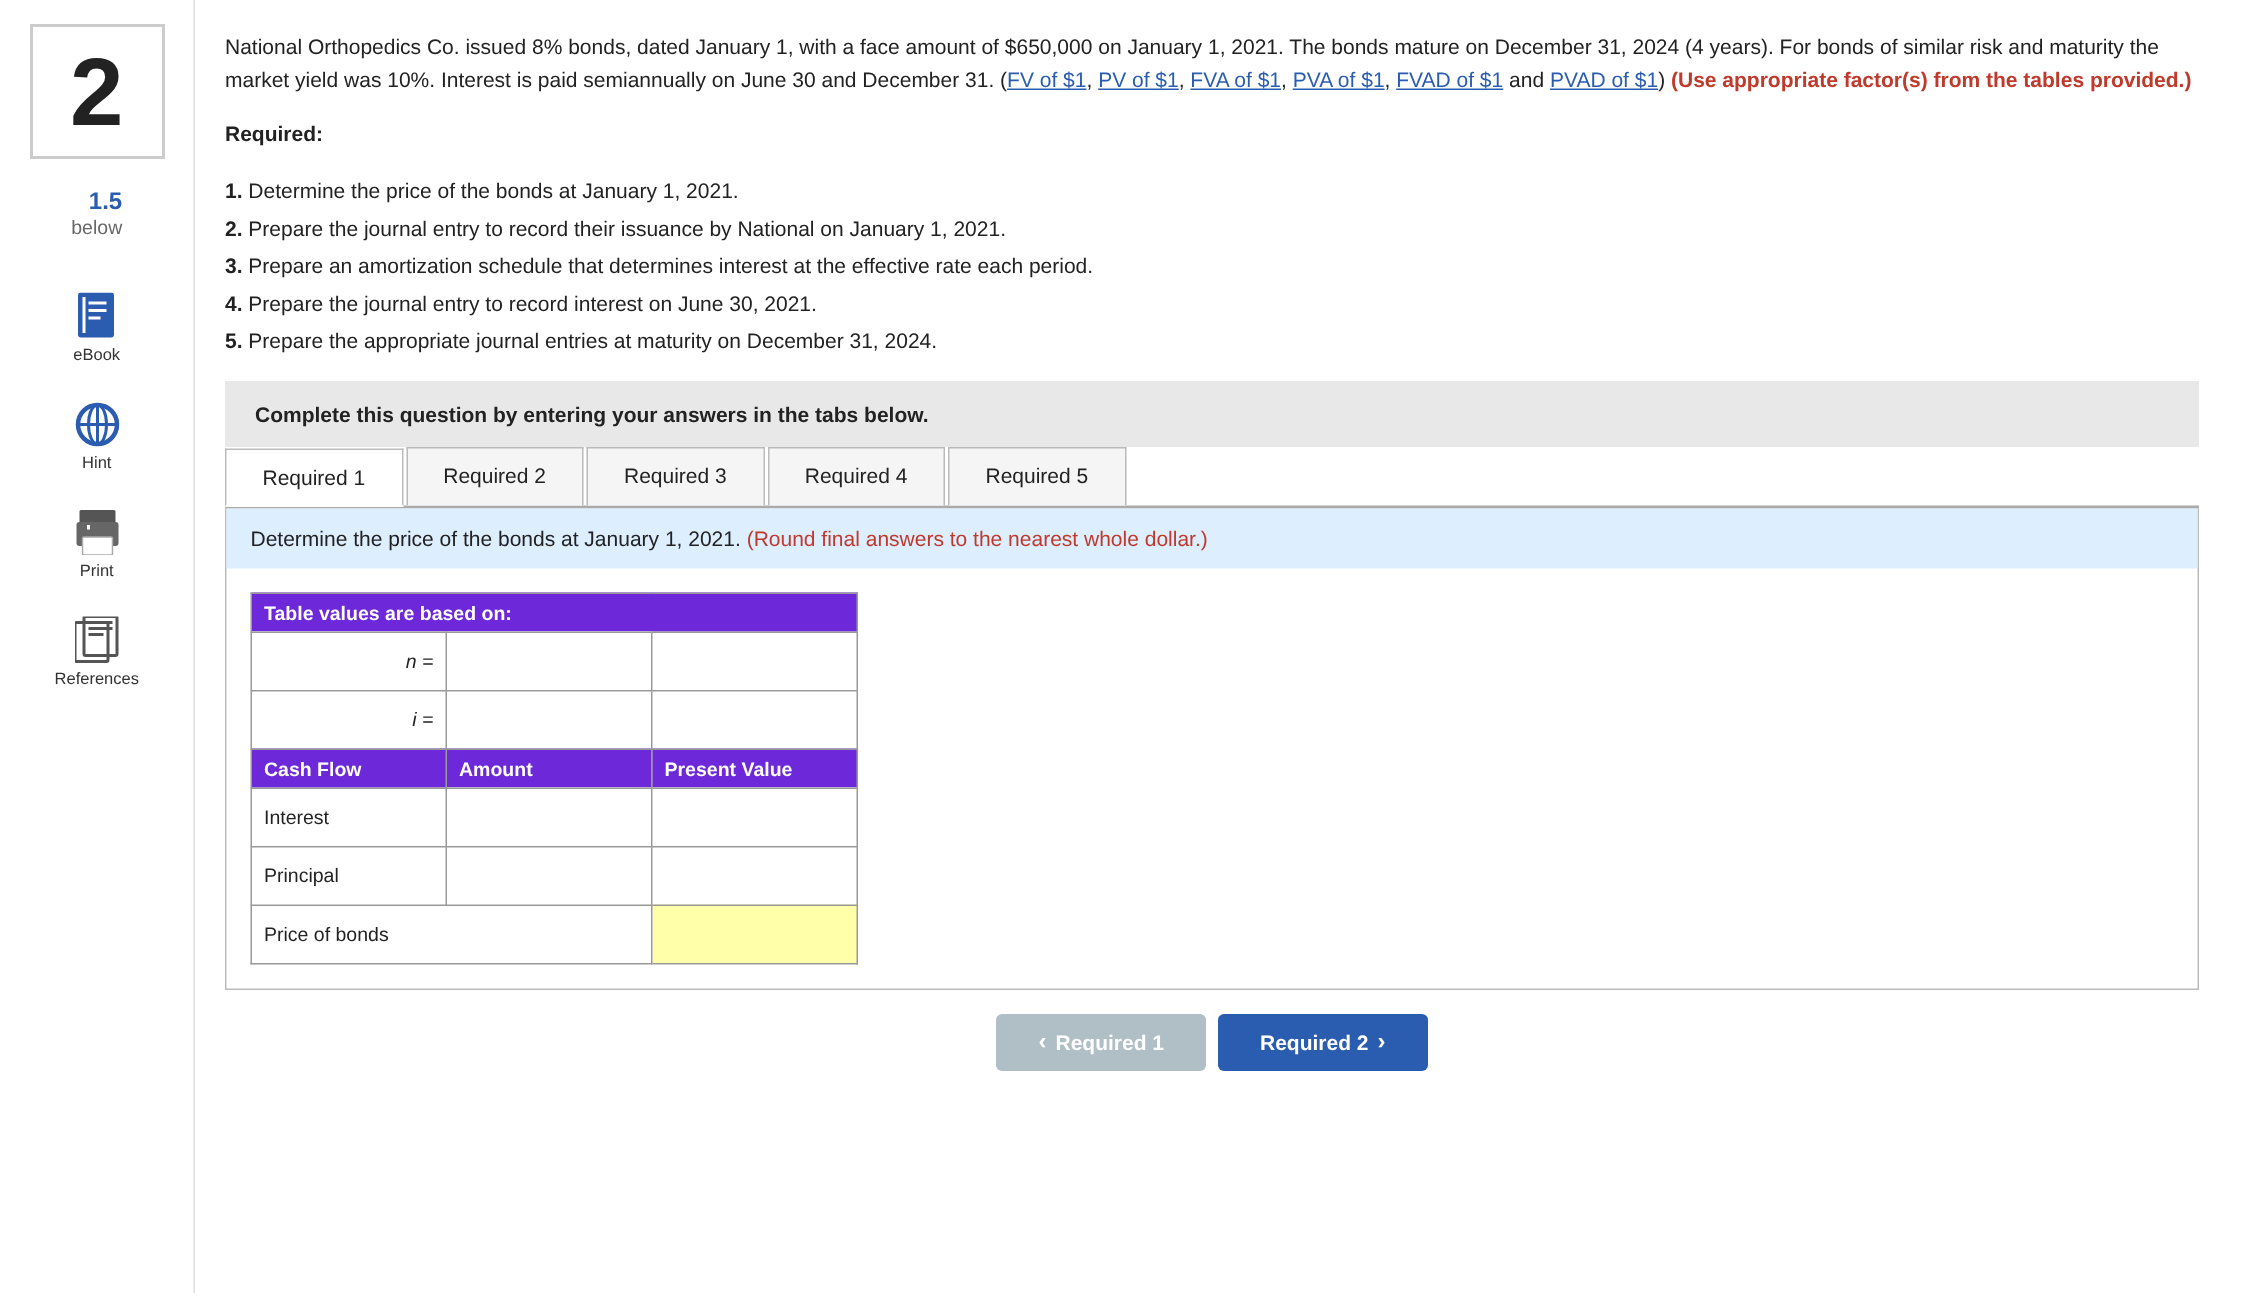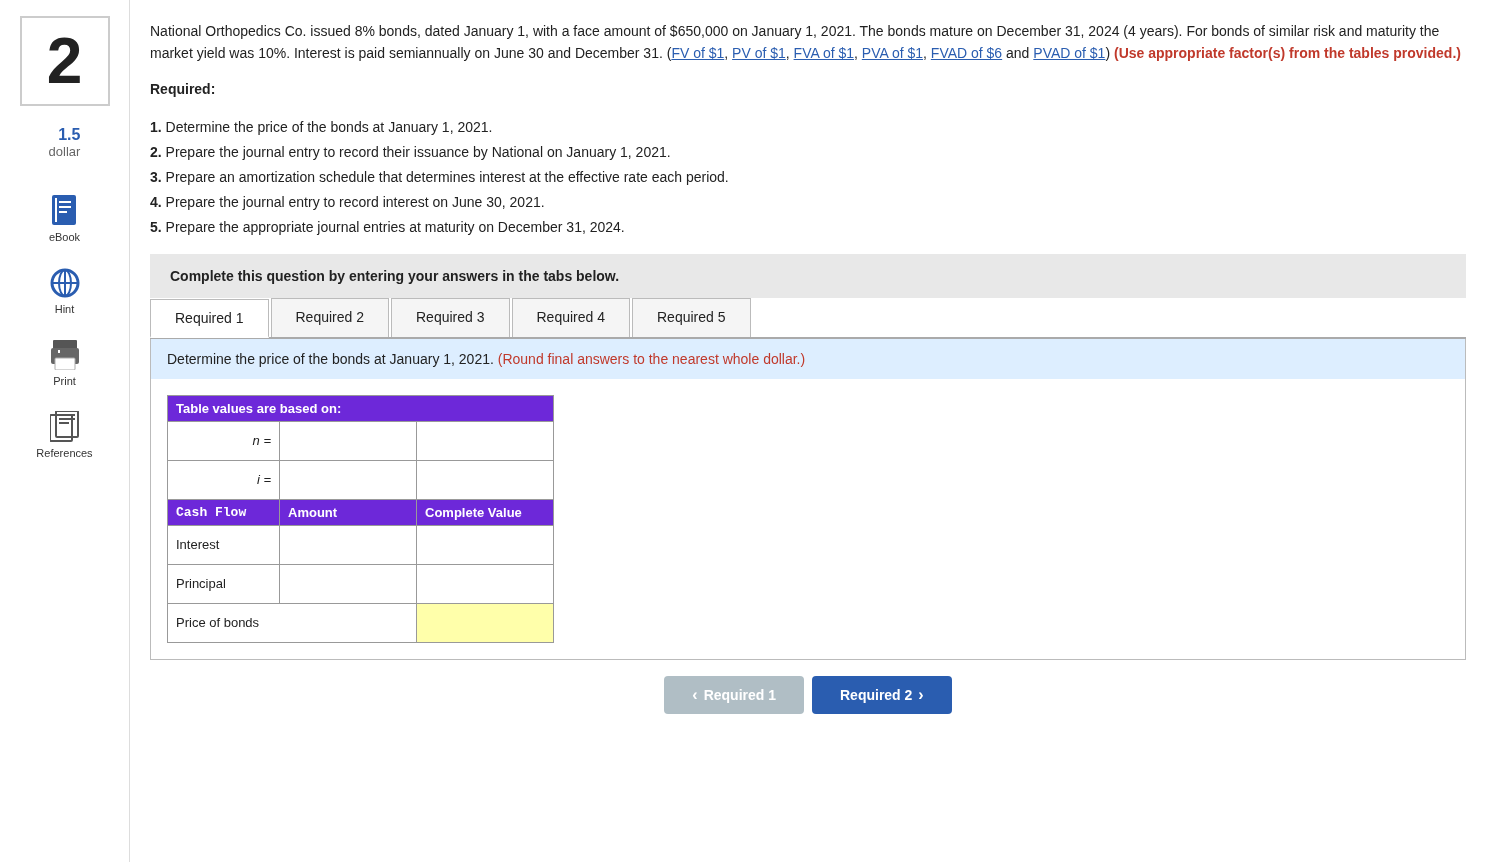--- a/index.html
+++ b/index.html
@@ -212,21 +212,21 @@
 
     .input-cell input {
       width: 120px;
       height: 28px;
       border: none;
       outline: none;
       padding: 4px 6px;
       font-size: 13px;
     }
 
-    .col-cash-flow { width: 112px; font-family: Liberation Mono, monospace; }
+    .col-cash-flow { width: 130px; }
     .col-amount { width: 120px; }
     .col-present-value { width: 120px; }
 
     .price-of-bonds-row td {
       background: #fff;
     }
 
     .price-label-cell {
       text-align: left;
       font-size: 13px;
@@ -275,21 +275,21 @@
 <body>
 
 <div class="page-container">
 
   <div class="sidebar">
     <div class="problem-number-box">
       <span>2</span>
     </div>
     <div class="points-section">
       <div class="points-value">1.5</div>
-      <div class="points-label">dollar</div>
+      <div class="points-label">below</div>
     </div>
 
     <div class="sidebar-item">
       <div class="sidebar-icon">
         <svg width="26" height="32" viewBox="0 0 26 32">
           <rect x="0" y="0" width="24" height="30" rx="2" fill="#2a5db0"></rect>
           <rect x="3" y="3" width="2" height="24" fill="white"></rect>
           <rect x="7" y="6" width="12" height="2" fill="white"></rect>
           <rect x="7" y="11" width="12" height="2" fill="white"></rect>
           <rect x="7" y="16" width="8" height="2" fill="white"></rect>
@@ -338,21 +338,21 @@
 
   <div class="main-content">
 
     <div class="question-text">
       National Orthopedics Co. issued 8% bonds, dated January 1, with a face amount of $650,000 on January 1, 2021. The bonds mature on
       December 31, 2024 (4 years). For bonds of similar risk and maturity the market yield was 10%. Interest is paid semiannually on June 30
       and December 31. (<span class="link-blue">FV of $1</span>,
       <span class="link-blue">PV of $1</span>,
       <span class="link-blue">FVA of $1</span>,
       <span class="link-blue">PVA of $1</span>,
-      <span class="link-blue">FVAD of $6</span> and
+      <span class="link-blue">FVAD of $1</span> and
       <span class="link-blue">PVAD of $1</span>)
       <span class="bold-red">(Use appropriate factor(s) from the tables provided.)</span>
     </div>
 
     <div class="required-section">
       <div class="required-title">Required:</div>
       <ul class="required-list">
         <li><strong>1.</strong> Determine the price of the bonds at January 1, 2021.</li>
         <li><strong>2.</strong> Prepare the journal entry to record their issuance by National on January 1, 2021.</li>
         <li><strong>3.</strong> Prepare an amortization schedule that determines interest at the effective rate each period.</li>
@@ -398,21 +398,21 @@
             <td class="label-cell">i =</td>
             <td class="input-cell">
               <input type="text" style="">
             </td>
             <td></td>
           </tr>
 
           <tr class="table-header-row">
             <td class="col-cash-flow">Cash Flow</td>
             <td class="col-amount">Amount</td>
-            <td class="col-present-value">Complete Value</td>
+            <td class="col-present-value">Present Value</td>
           </tr>
 
           <tr>
             <td>Interest</td>
             <td class="input-cell">
               <input type="text" style="">
             </td>
             <td class="input-cell">
               <input type="text" style="">
             </td>

